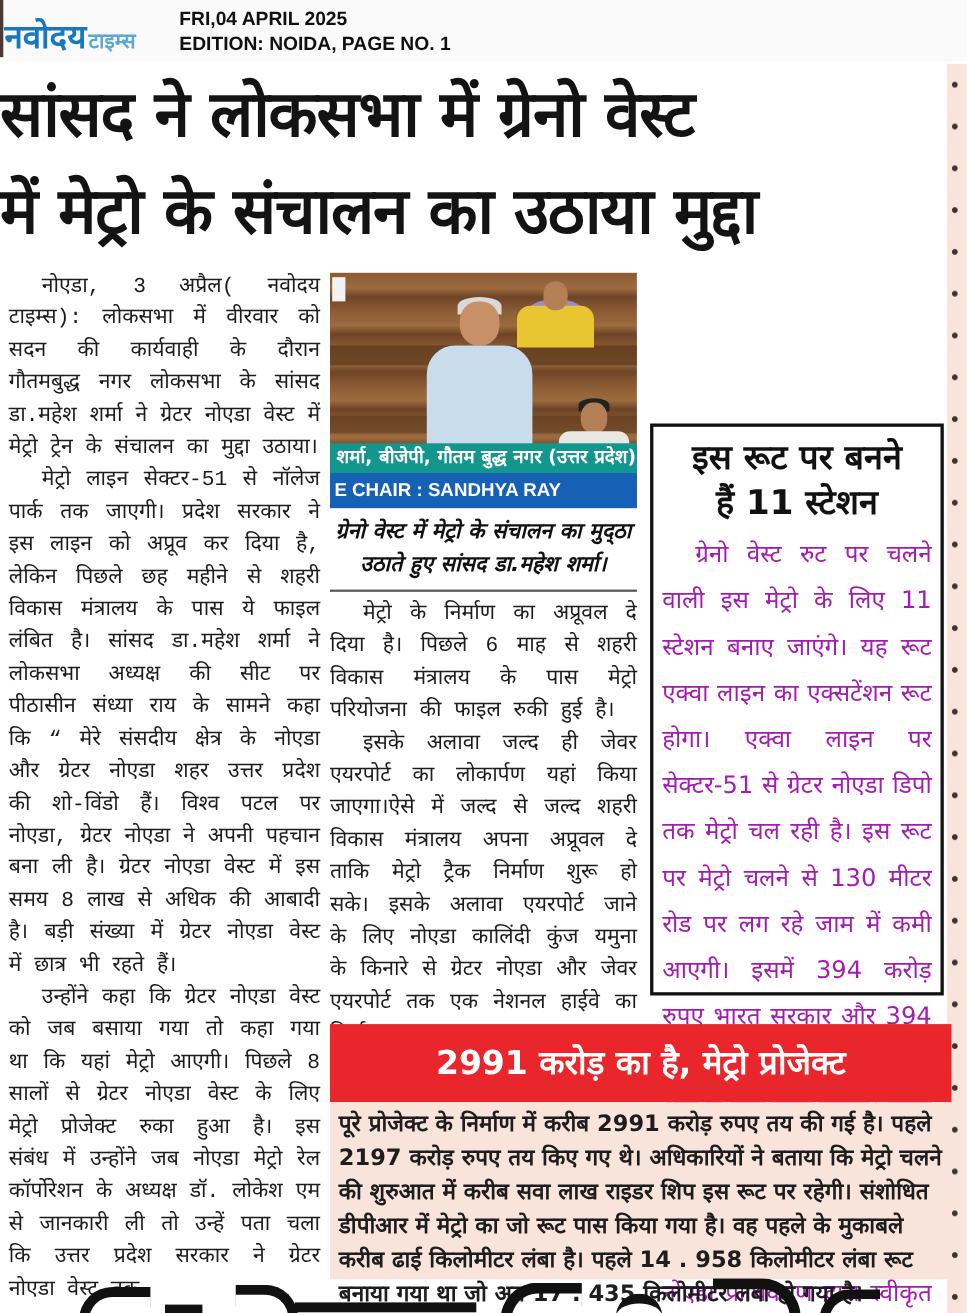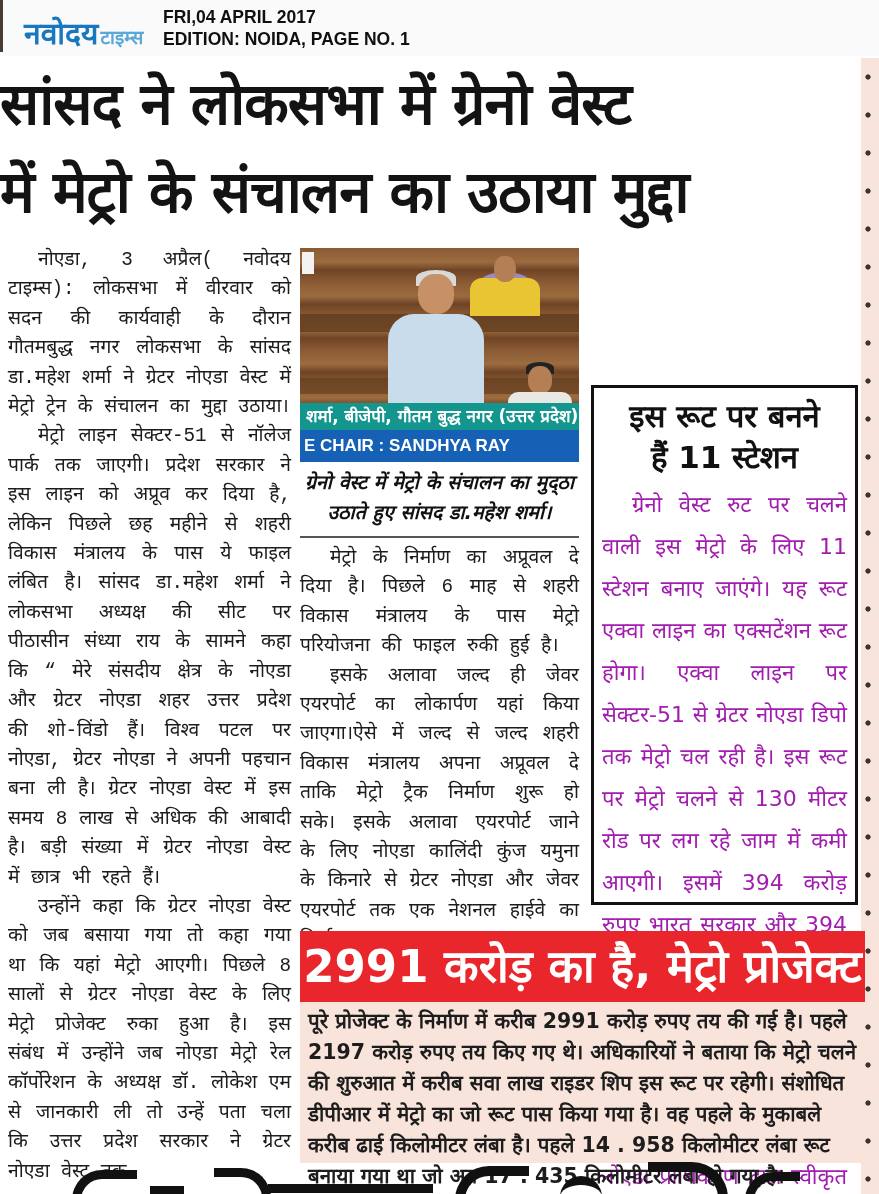--- a/index.html
+++ b/index.html
@@ -2,21 +2,21 @@
 <html><head>
 <meta charset="utf-8">
 <style>
   html,body{margin:0;padding:0;}
   body{font-family:"DejaVu Sans",sans-serif;background:#ffffff;}
   #page{position:relative;width:879px;height:1194px;background:#ffffff;overflow:hidden;}
 
   
   .masthead{position:absolute;left:0;top:0;width:879px;height:56px;background:#fafafa;}
   .left-edge{position:absolute;left:0;top:0;width:3px;height:52px;background:#4a3a36;}
-  .logo{position:absolute;left:24px;top:12px;white-space:nowrap;}
+  .logo{position:absolute;left:4px;top:12px;white-space:nowrap;}
   .logo-main{font-weight:bold;font-size:30px;color:#1878bf;letter-spacing:0px;}
   .logo-sub{font-weight:bold;font-size:19px;color:#5aa8d8;margin-left:2px;}
   .dateblock{position:absolute;left:163px;top:6px;font-family:"Liberation Sans",sans-serif;
     font-weight:bold;font-size:17.5px;color:#101010;line-height:22px;}
 
   
   .headline{position:absolute;left:0;top:60px;width:862px;text-align:left;color:#131313;
     font-weight:bold;line-height:88px;font-size:58px;letter-spacing:-1px;white-space:nowrap;}
 
   
@@ -62,21 +62,21 @@
 
   
   .station-box{position:absolute;left:591px;top:385px;width:267px;height:520px;border:3px solid #111;
      box-sizing:border-box;padding:6px 8px 0 8px;background:#fff;}
   .station-title{text-align:center;font-weight:bold;font-size:31px;line-height:41px;color:#111;margin:2px 0 6px 0;}
   .station-body{font-size:22px;line-height:42px;text-align:justify;color:#a21caf;}
   .station-body p{margin:0;text-indent:30px;}
 
   
   .red-banner{position:absolute;left:300px;top:931px;width:565px;height:71px;background:#e8262b;
-     color:#ffffff;font-weight:bold;font-size:45px;text-align:center;line-height:71px;white-space:nowrap;}
+     color:#ffffff;font-weight:bold;font-size:30px;text-align:center;line-height:71px;white-space:nowrap;}
   .pink-block{position:absolute;left:300px;top:1002px;width:565px;height:161px;background:#f8e4db;
      color:#1d1d1d;font-weight:bold;font-size:20.5px;line-height:31px;text-align:left;
      padding:4px 8px 0 8px;box-sizing:border-box;}
 
   
   .frag{position:absolute;border:0 solid #111;}
   .f1{left:72px;top:1170px;width:56px;height:46px;border-top:9px solid #111;border-left:9px solid #111;border-radius:30px 0 0 0;}
   .f2{left:150px;top:1186px;width:34px;height:8px;background:#111;}
   .f3{left:214px;top:1168px;width:48px;height:46px;border-top:9px solid #111;border-right:9px solid #111;border-radius:0 30px 0 0;}
   .f4{left:268px;top:1184px;width:165px;height:9px;background:#111;}
@@ -89,21 +89,21 @@
 <body>
 
 <div id="page">
 
   <div class="masthead">
     <div class="left-edge"></div>
     <div class="logo">
       <span class="logo-main">नवोदय</span><span class="logo-sub">टाइम्स</span>
     </div>
     <div class="dateblock">
-      <div>FRI,04 APRIL 2017</div>
+      <div>FRI,04 APRIL 2025</div>
       <div>EDITION: NOIDA, PAGE NO. 1</div>
     </div>
   </div>
 
   <div class="headline">
     <div>सांसद ने लोकसभा में ग्रेनो वेस्ट</div>
     <div>में मेट्रो के संचालन का उठाया मुद्दा</div>
   </div>
 
   <div class="edge-strip"></div>

